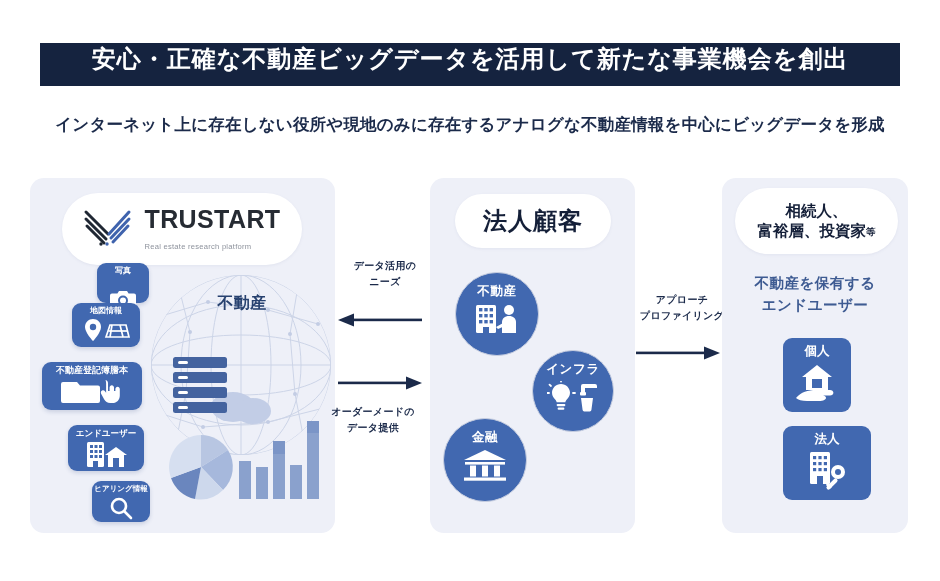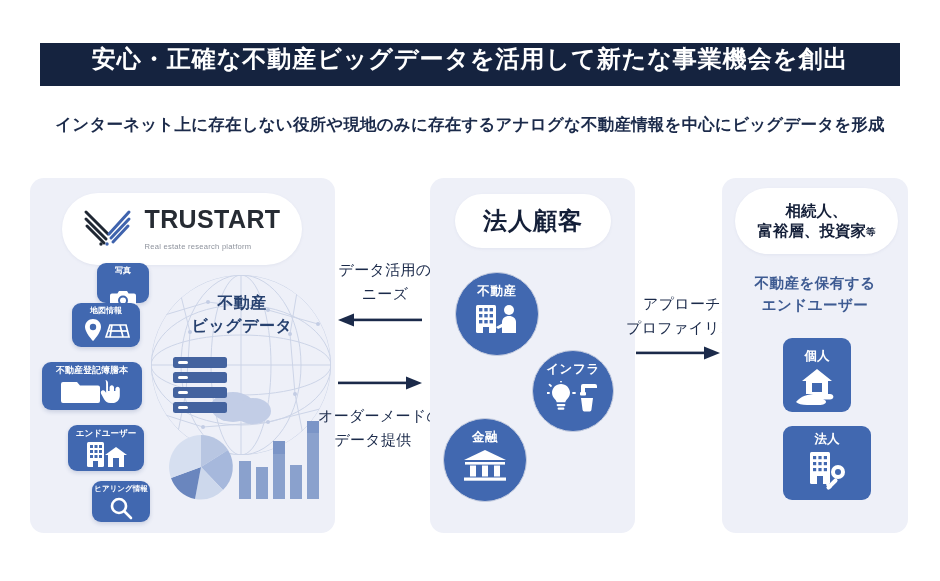--- a/index.html
+++ b/index.html
@@ -238,29 +238,29 @@
     padding-top: 7px;
     box-sizing: border-box;
   }
   .sq-badge .sq-label {
     color: #ffffff;
     font-size: 12.5px;
     font-weight: bold;
     line-height: 1;
   }
   .sq-badge .sq-icon { margin-top: 4px; }
-  #sq-kojin { left: 783px; top: 338px; width: 68px; height: 74px; justify-content: flex-end; }
+  #sq-kojin { left: 783px; top: 338px; width: 68px; height: 74px; }
   #sq-hojin { left: 783px; top: 426px; width: 88px; height: 74px; }
 
   
   .arrow-label {
     position: absolute;
     text-align: center;
-    font-size: 15px;
-    font-weight: normal;
+    font-size: 10px;
+    font-weight: bold;
     color: #1b2a4a;
     line-height: 1.6;
     letter-spacing: 0.3px;
     white-space: nowrap;
   }
   .arrow-svg { position: absolute; }
 
   #lbl-needs   { left: 330px; top: 258px; width: 110px; }
   #arrow-left  { left: 338px; top: 312px; }
   #arrow-right { left: 338px; top: 375px; }
@@ -312,21 +312,20 @@
       <circle cx="10" cy="45" r="2"></circle>
         <circle cx="170" cy="52" r="2"></circle>
       <circle cx="28" cy="170" r="2"></circle>
         <circle cx="156" cy="168" r="2"></circle>
     </g>
   </svg>
 </div>
 
 <div class="bd-label">
   <div>不動産</div>
-  <div>ビッグデータ</div>
 </div>
 
 <div id="data-art">
   <svg width="160" height="150" viewBox="0 0 160 150">
 
     <g fill="#c2cde6">
       <ellipse cx="70" cy="52" rx="22" ry="15"></ellipse>
       <ellipse cx="90" cy="56" rx="18" ry="13"></ellipse>
       <rect x="55" y="50" width="48" height="16" rx="8"></rect>
     </g>

